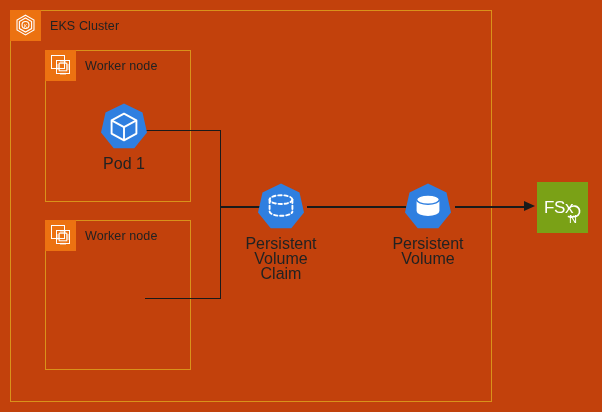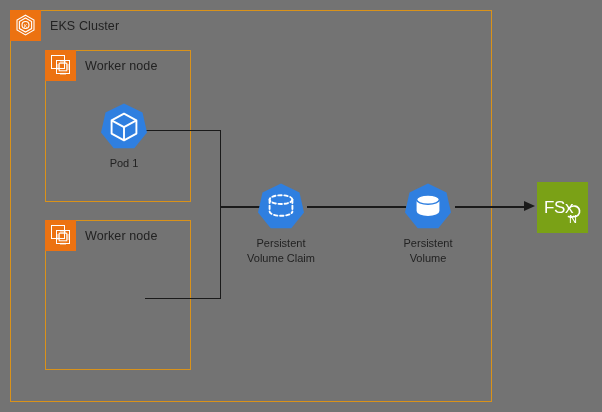--- a/index.html
+++ b/index.html
@@ -7,21 +7,21 @@
     padding: 0;
     background: #ffffff;
   }
   body {
     font-family: "Liberation Sans", sans-serif;
   }
   #canvas {
     position: relative;
     width: 602px;
     height: 412px;
-    background: #737373;
+    background: #c2410c;
     overflow: hidden;
   }
 
   
   .group-box {
     position: absolute;
     border: 1.5px solid #D9921A;
     background: transparent;
     box-sizing: border-box;
   }
@@ -86,21 +86,21 @@
   }
   .k8s-node .glyph {
     width: 52px;
     height: 52px;
     margin: 0 auto;
     display: block;
   }
   .k8s-node .glyph svg { display: block; }
   .k8s-node .node-label {
     margin-top: 3px;
-    font-size: 11px;
+    font-size: 16px;
     line-height: 15px;
     color: #222222;
     white-space: pre-line;
   }
   #pod-1-node  { left: 76px;  top: 101px; }
   #pod-2-node  { left: 76px;  top: 268px; }
   #pvc-node    { left: 233px; top: 181px; }
   #pv-node     { left: 380px; top: 181px; }
 
   

